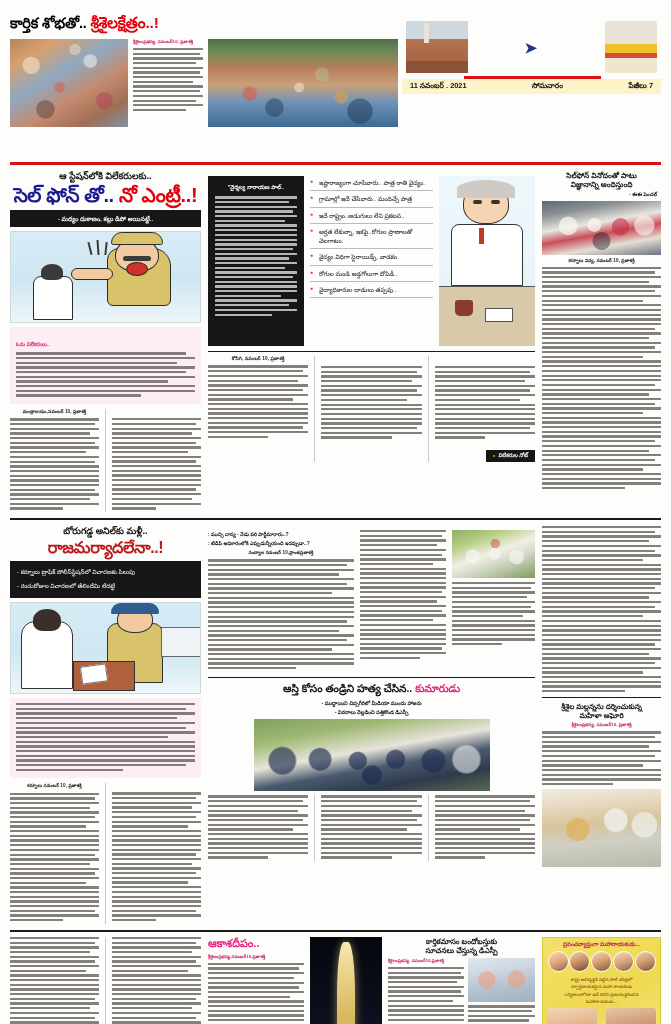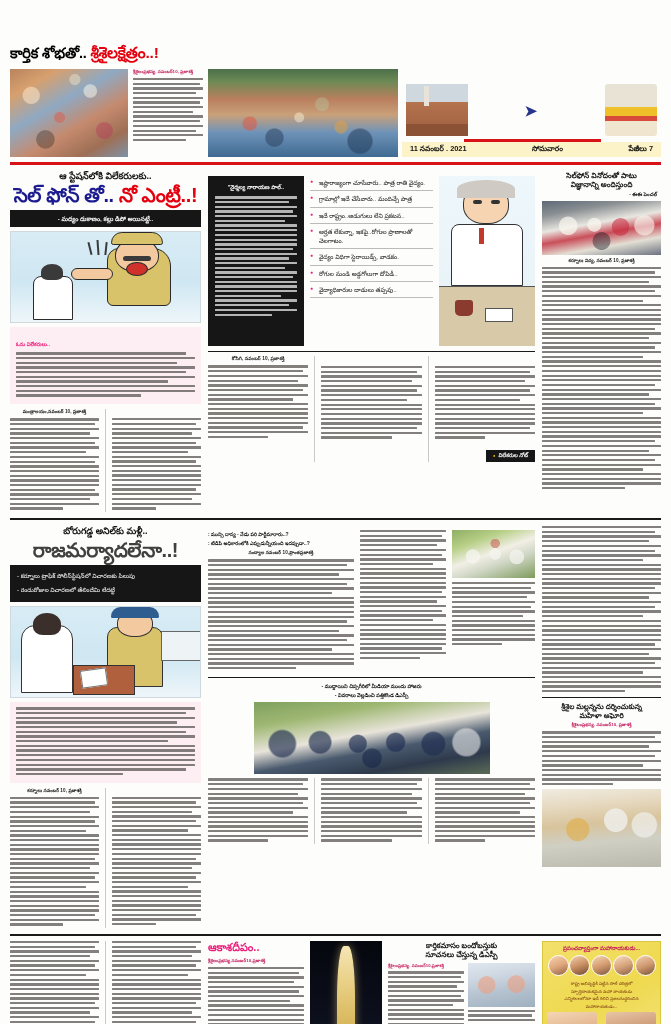--- a/index.html
+++ b/index.html
@@ -38,21 +38,21 @@
   .body-copy i.w60 { width: 60%; } .body-copy i.w50 { width: 50%; } .body-copy i.w100 { width: 100%; }
 
   .dateline {
     font-size: 5.4px; font-weight: bold; color: #1a1a1a;
     text-align: center; letter-spacing: .1px; margin-bottom: 3px;
     line-height: 1.35;
   }
   .dateline.pinkish { color: #c2185b; }
 
   
-  .masthead-row { display: flex; gap: 0; height: 143px; align-items: flex-end; }
+  .masthead-row { display: flex; gap: 0; height: 143px; }
   .mh-left { width: 392px; display: flex; flex-direction: column; }
   .mh-right { width: 259px; display: flex; flex-direction: column; }
 
   .lead-kicker {
     font-size: 14.5px; font-weight: bold; color: #000;
     letter-spacing: -.2px; white-space: nowrap; margin-bottom: 4px;
   }
   .lead-kicker .hl { font-size: 15.5px; }
 
   .lead-body { display: flex; gap: 5px; }
@@ -660,21 +660,21 @@
       </div>
     </div>
   </div>
 
   <div class="rule-thick" style="margin:6px 0 5px;"></div>
 
   <div class="sec3">
 
     <div class="col-a">
       <div class="sub-kicker">బోరుగడ్డ అనిల్‌కు మళ్లీ..</div>
-      <div class="big-head hl" style="color:#404040;font-size:20px;">రాజమర్యాదలేనా..!</div>
+      <div class="big-head hl" style="color:#b91c1c;font-size:16px;">రాజమర్యాదలేనా..!</div>
       <div class="black-box" style="margin-top:4px;text-align:left;">
         <div style="margin-bottom:3px;">- కర్నూలు ట్రాఫిక్ పోలీస్‌స్టేషన్‌లో విచారణకు పిలుపు</div>
         <div>- రెండురోజుల విచారణలో తేలిందేమి లేదట్టే</div>
       </div>
 
       <div class="cartoon" style="height:92px;margin-top:4px;">
         <div style="position:absolute;left:10px;top:18px;width:52px;height:68px;background:#fff;
                     border:1.3px solid #333;border-radius:14px 14px 0 0;"></div>
         <div style="position:absolute;left:22px;top:6px;width:28px;height:22px;background:#3a2f2a;
                     border-radius:50% 50% 35% 35%;"></div>
@@ -866,20 +866,24 @@
               <i class="w100"></i>
               <i class="w88"></i>
             <i class="w100"></i>
               <i class="w60"></i>
           </div>
         </div>
       </div>
 
       <div class="rule" style="margin:5px 0 4px;"></div>
 
+      <div style="text-align:center;font-size:10.5px;font-weight:bold;color:#111;">
+        <span>ఆస్తి కోసం తండ్రిని హత్య చేసిన..</span>
+        <span class="pink">కుమారుడు</span>
+      </div>
       <div style="text-align:center;font-size:5.2px;font-weight:bold;color:#111;line-height:1.7;margin:2px 0 3px;">
         <div>- ముద్దాయిని చిప్పగీరిలో మీడియా ముందు హాజరు</div>
         <div>- వివరాలు వెల్లడించి పత్తికొండ డిఎస్పీ</div>
       </div>
       <div class="photo photo-group" style="width:236px;height:72px;margin:0 auto;"></div>
       <div style="display:flex;gap:6px;margin-top:4px;">
         <div style="flex:1;">
           <div class="body-copy tight">
             <i class="w100"></i>
               <i class="w95"></i>

